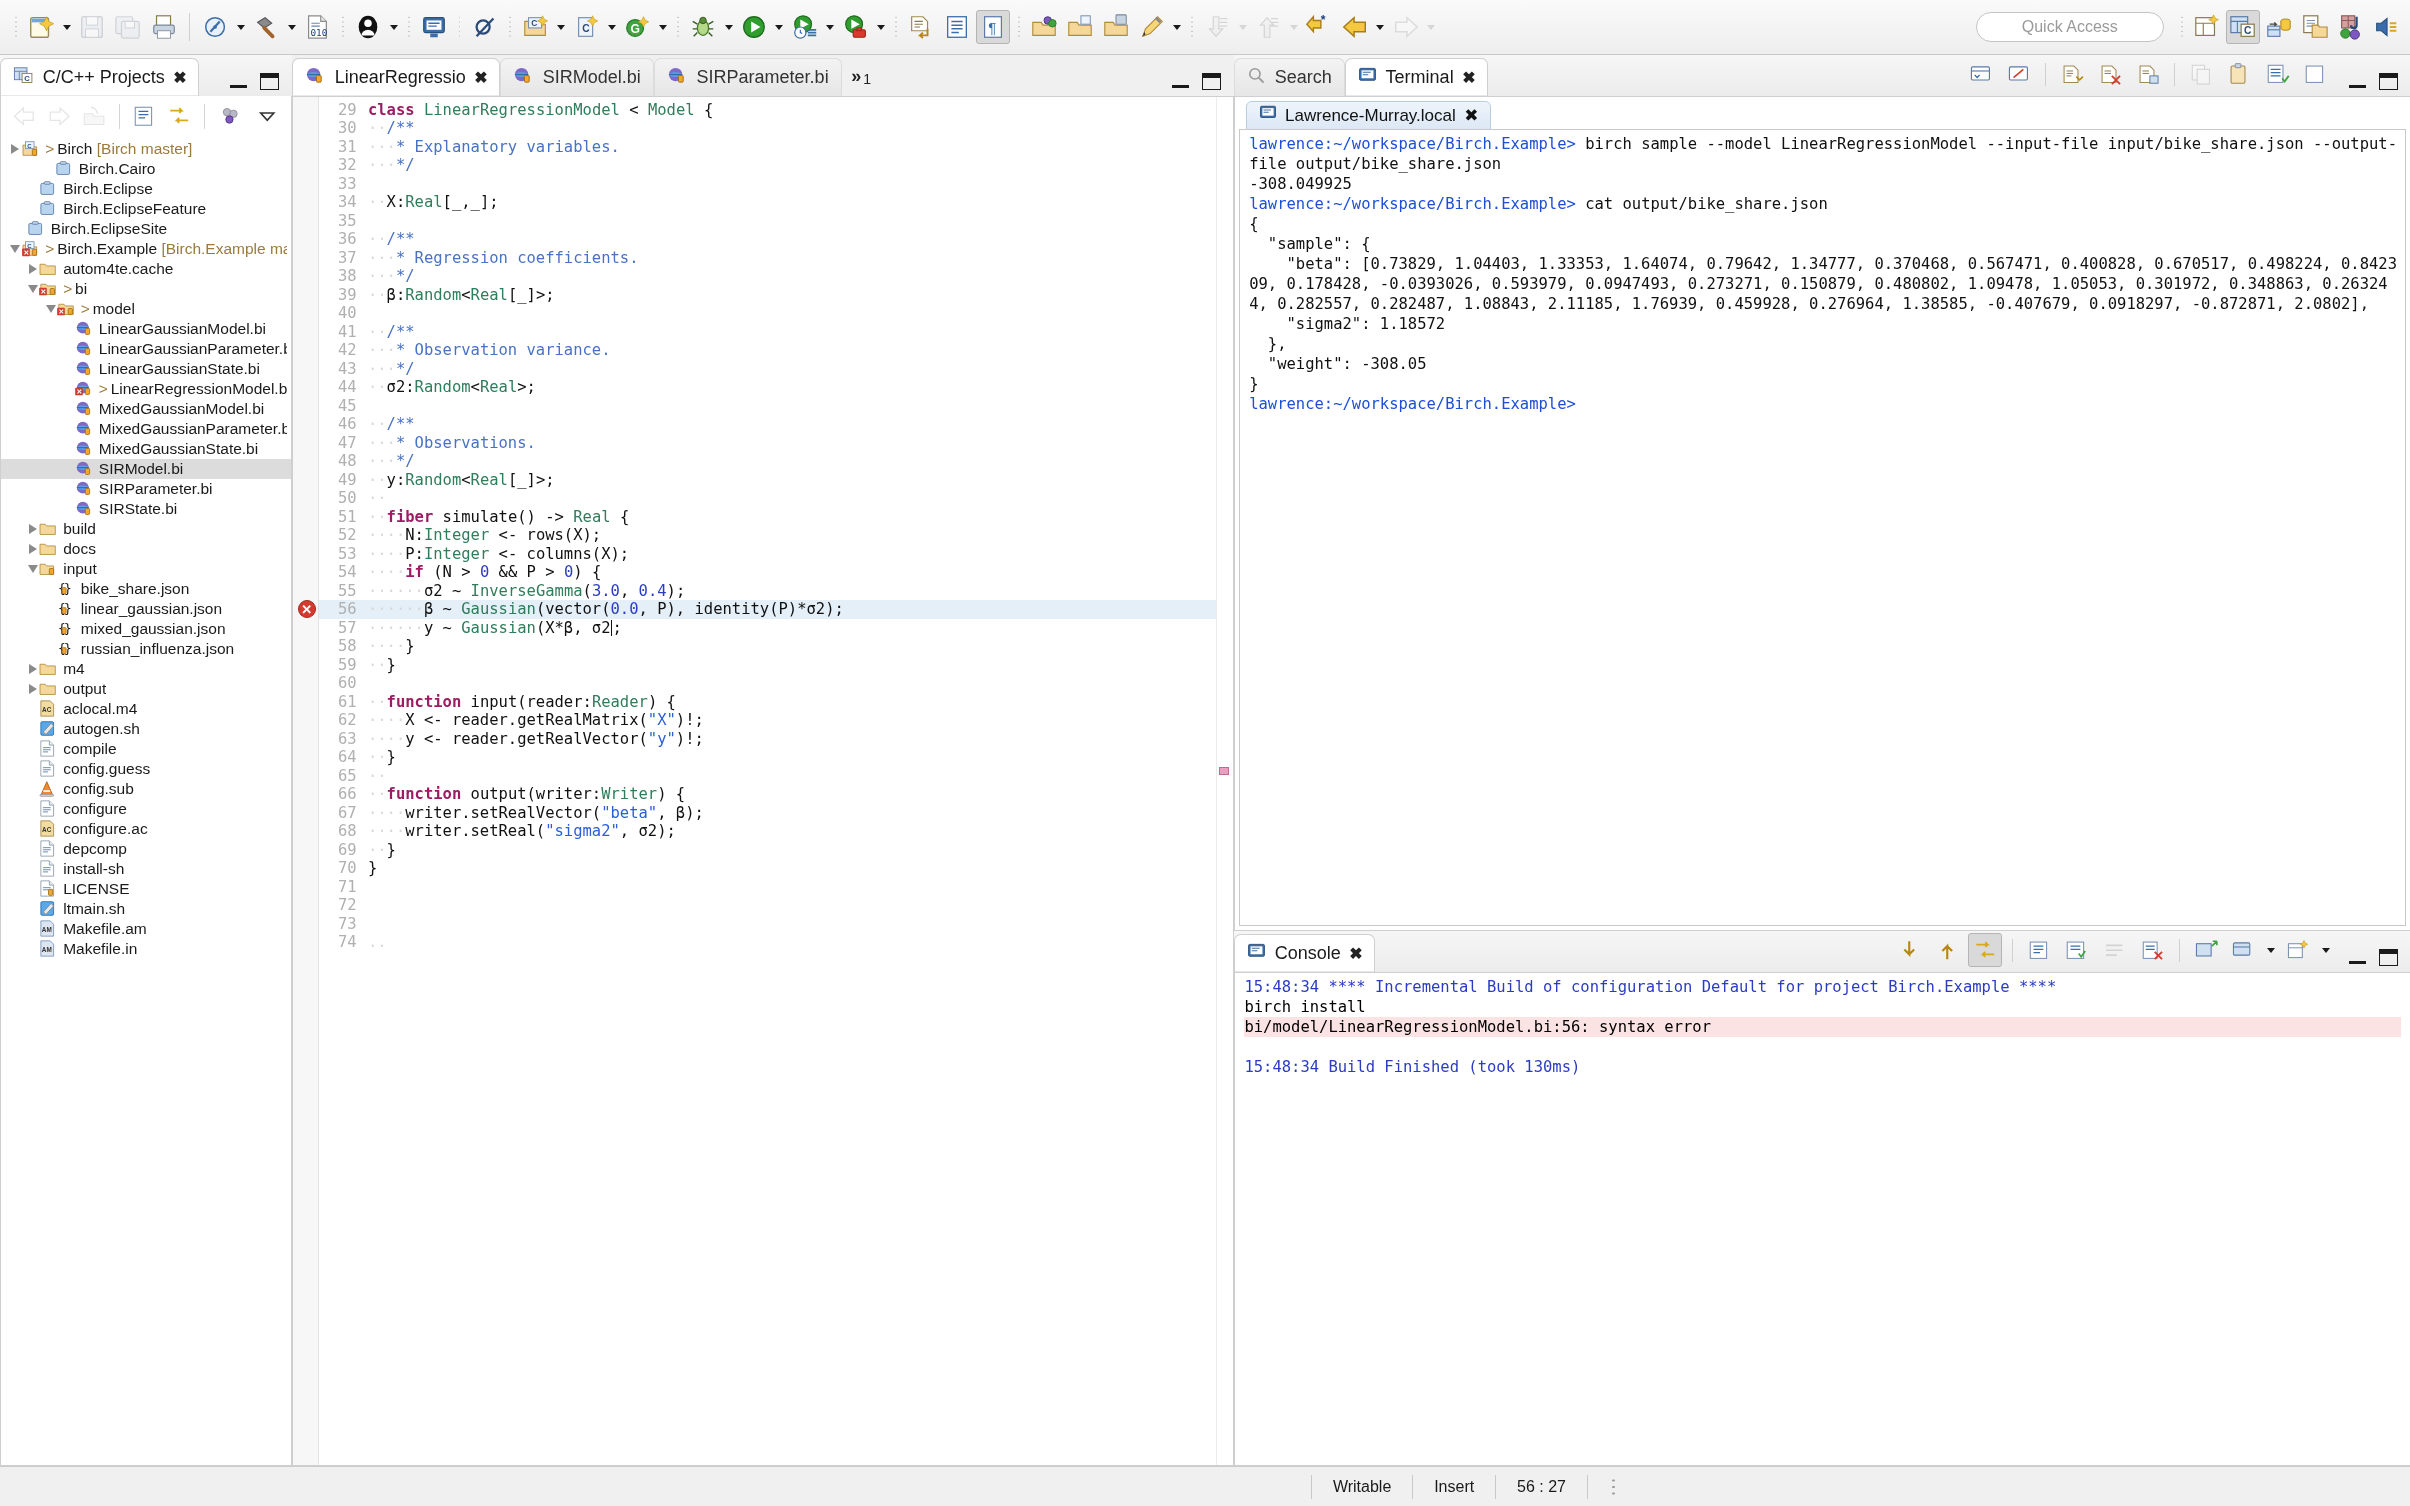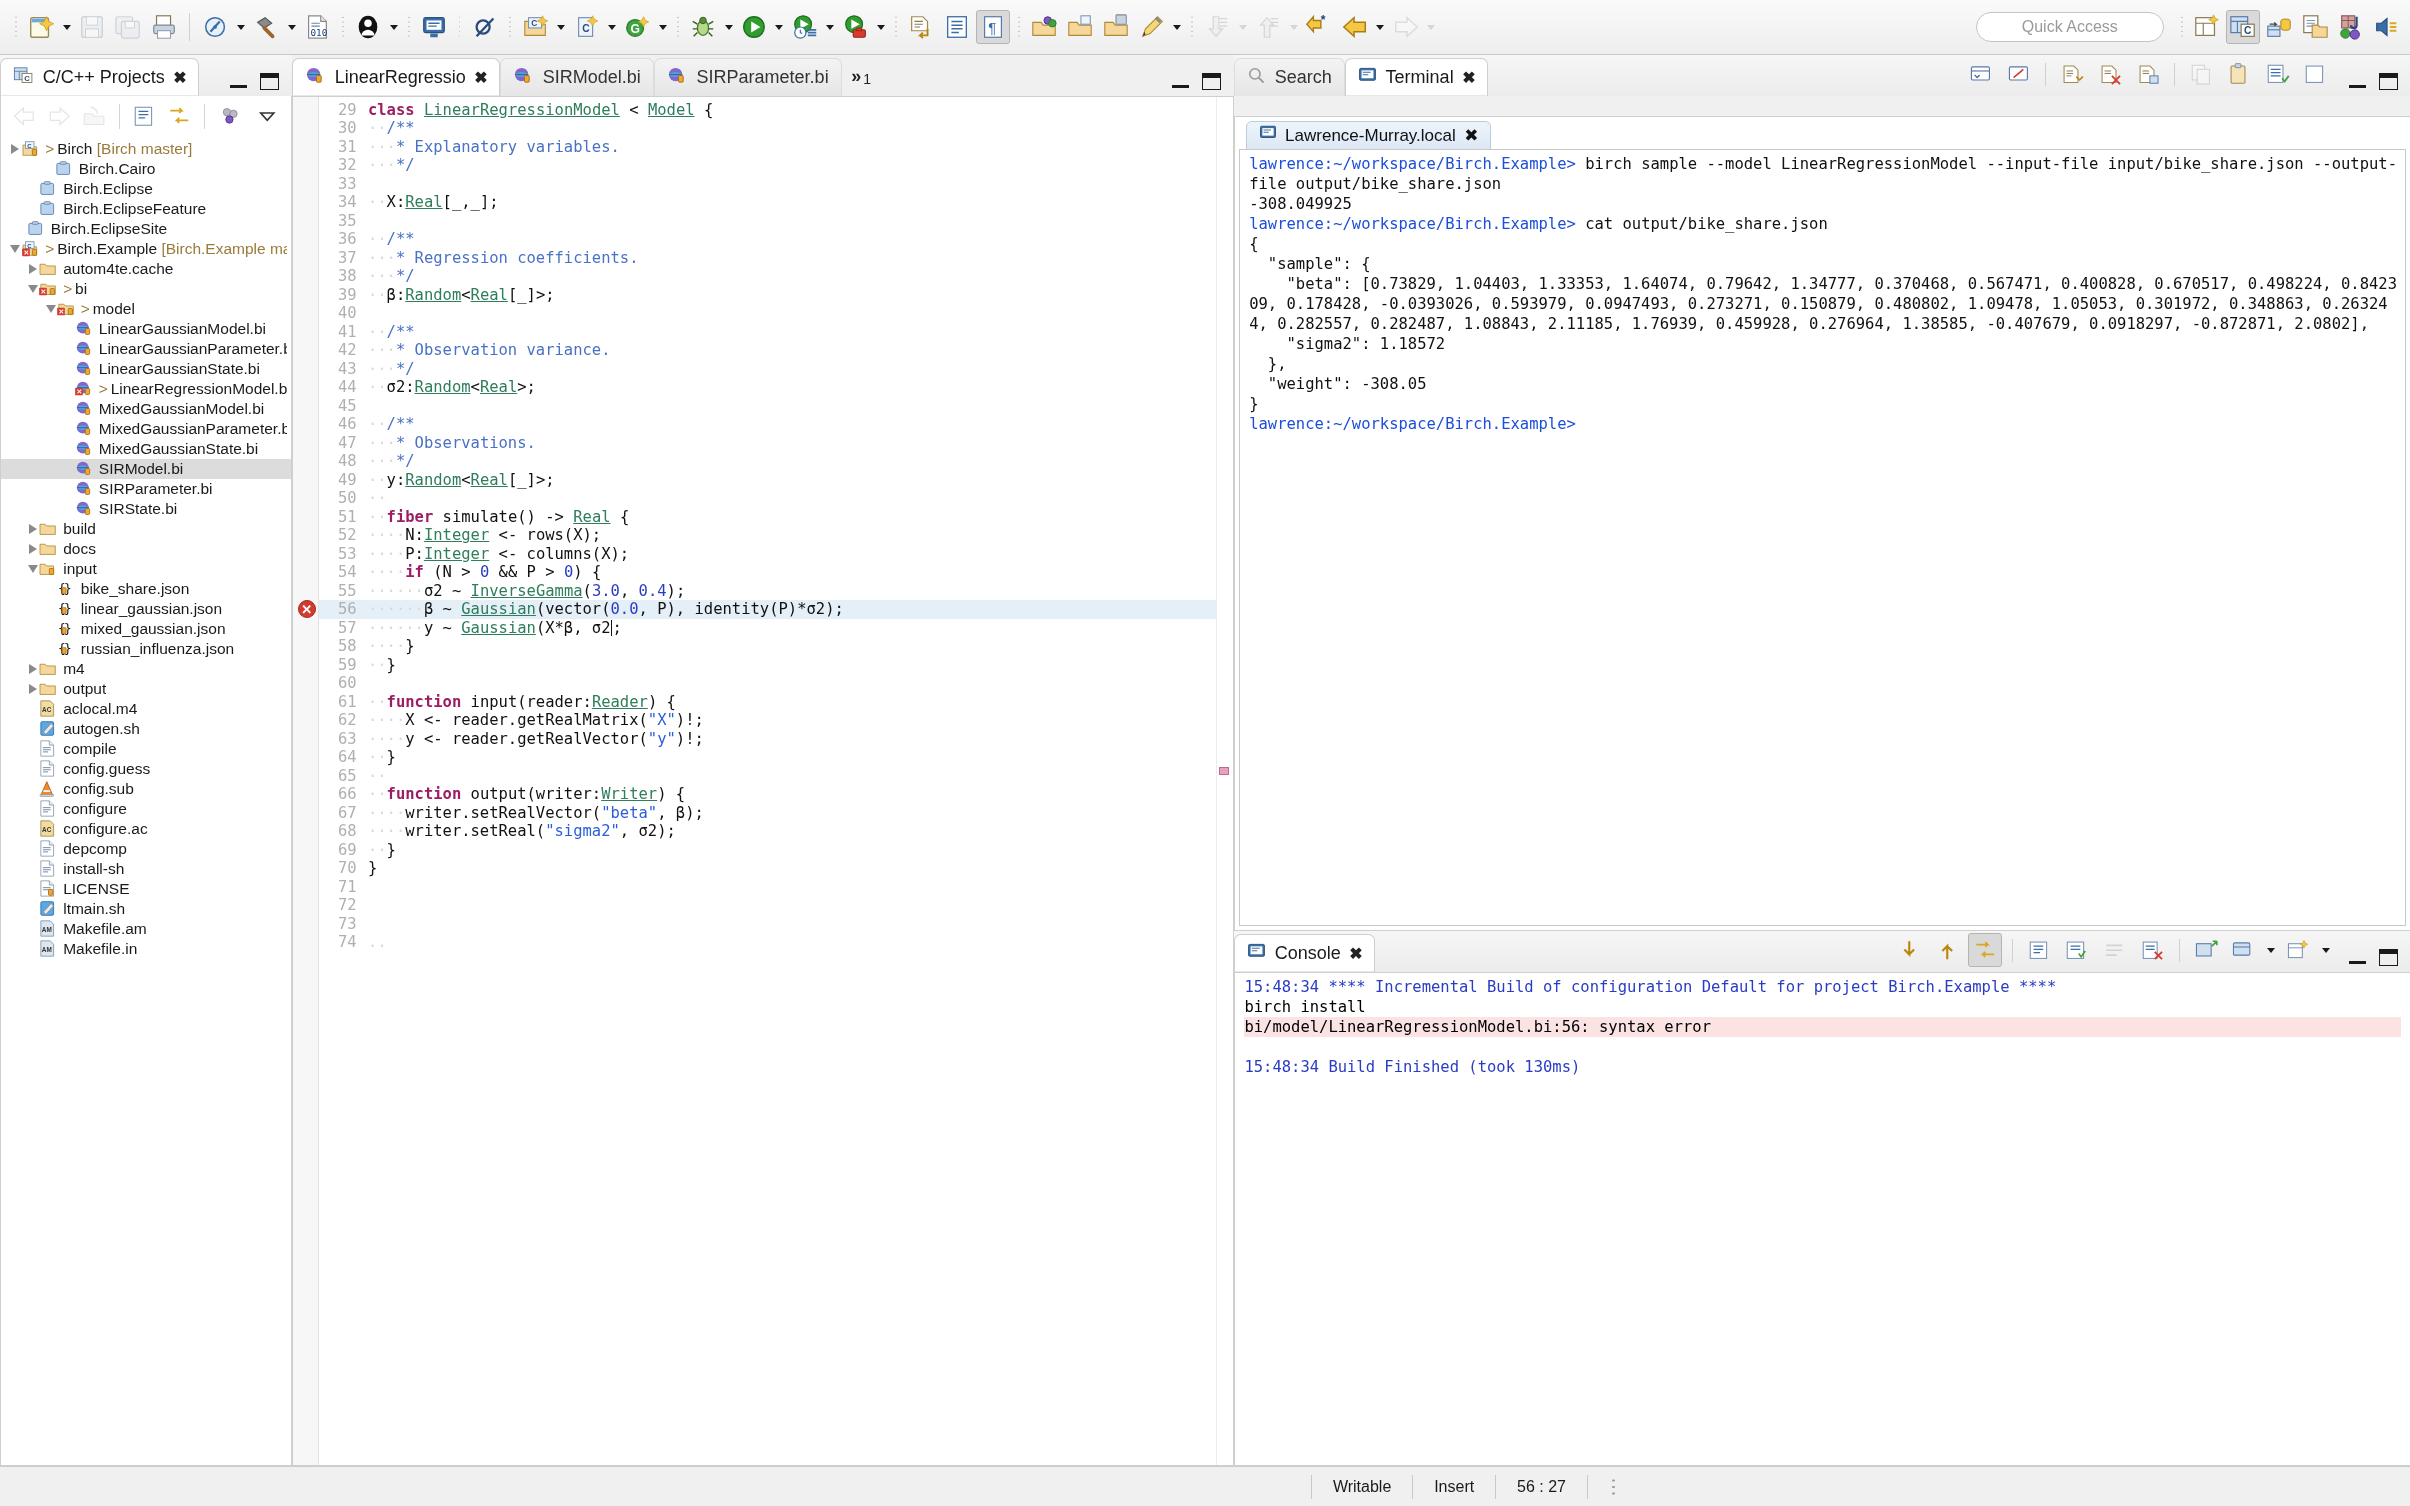--- a/index.html
+++ b/index.html
@@ -98,33 +98,33 @@
                 display:flex; align-items:center; justify-content:center; border:0.9px solid #a32b20; }
   .code {
     flex:1; font-family:"DejaVu Sans Mono","Liberation Mono",monospace;
     font-size:15.5px; line-height:18.5px; padding-top:3.8px; position:relative; overflow:hidden;
     white-space:pre;
   }
   .cline { height:18.5px; display:flex; align-items:center; padding-left:5.6px; }
   .cline.hl { background:#e4eff8; }
   .lno { width:32px; text-align:right; color:#b0b0b0; margin-right:11.3px; flex:0 0 32px; user-select:none; }
   .kw   { color:#9c1d63; font-weight:bold; }
-  .typ  { color:#2e7d5b;text-decoration:underline; }
+  .typ  { color:#2e7d5b; }
   .cmt  { color:#4a72c4; }
   .num  { color:#2b3cc4; }
   .str  { color:#2b5fd9; }
   .dot  { color:#d8d8d8; }
   .pln  { color:#111; }
   .cursor { display:inline-block; width:1.9px; height:16px; background:#111; vertical-align:-2.8px; }
   .ruler-right { width:17px; background:#fff; border-left:0.9px solid #ececec; position:relative; }
   .ovr-mark { position:absolute; right:3.8px; width:10.4px; height:7.5px; background:#e8a0c0; border:0.9px solid #c06a92; }
 
   
   .right-stack { width:1177px; min-width:1177px; display:flex; flex-direction:column; }
-  .term-panel { height:876px; min-height:876px; display:flex; flex-direction:column;gap:20px; }
+  .term-panel { height:876px; min-height:876px; display:flex; flex-direction:column; }
   .console-panel { flex:1; display:flex; flex-direction:column; min-height:0; }
   .term-inner { flex:1; background:#fff; display:flex; flex-direction:column; min-height:0; }
   .term-tabrow { height:32px; display:flex; align-items:flex-end; padding-left:11.3px;
                  background:#fff; }
   .term-tab { height:28px; display:flex; align-items:center; gap:8.5px; padding:0 11.3px;
               background: linear-gradient(#eef4fb,#dce8f5); border:0.9px solid #b9cde0;
               border-bottom:none; border-radius:5.6px 5.6px 0 0; font-size:17px; color:#111; }
   .term-out {
     flex:1; font-family:"DejaVu Sans Mono","Liberation Mono",monospace;
     font-size:15.5px; line-height:20px; padding:3.8px 7.5px 3.8px 9.4px; color:#111;

